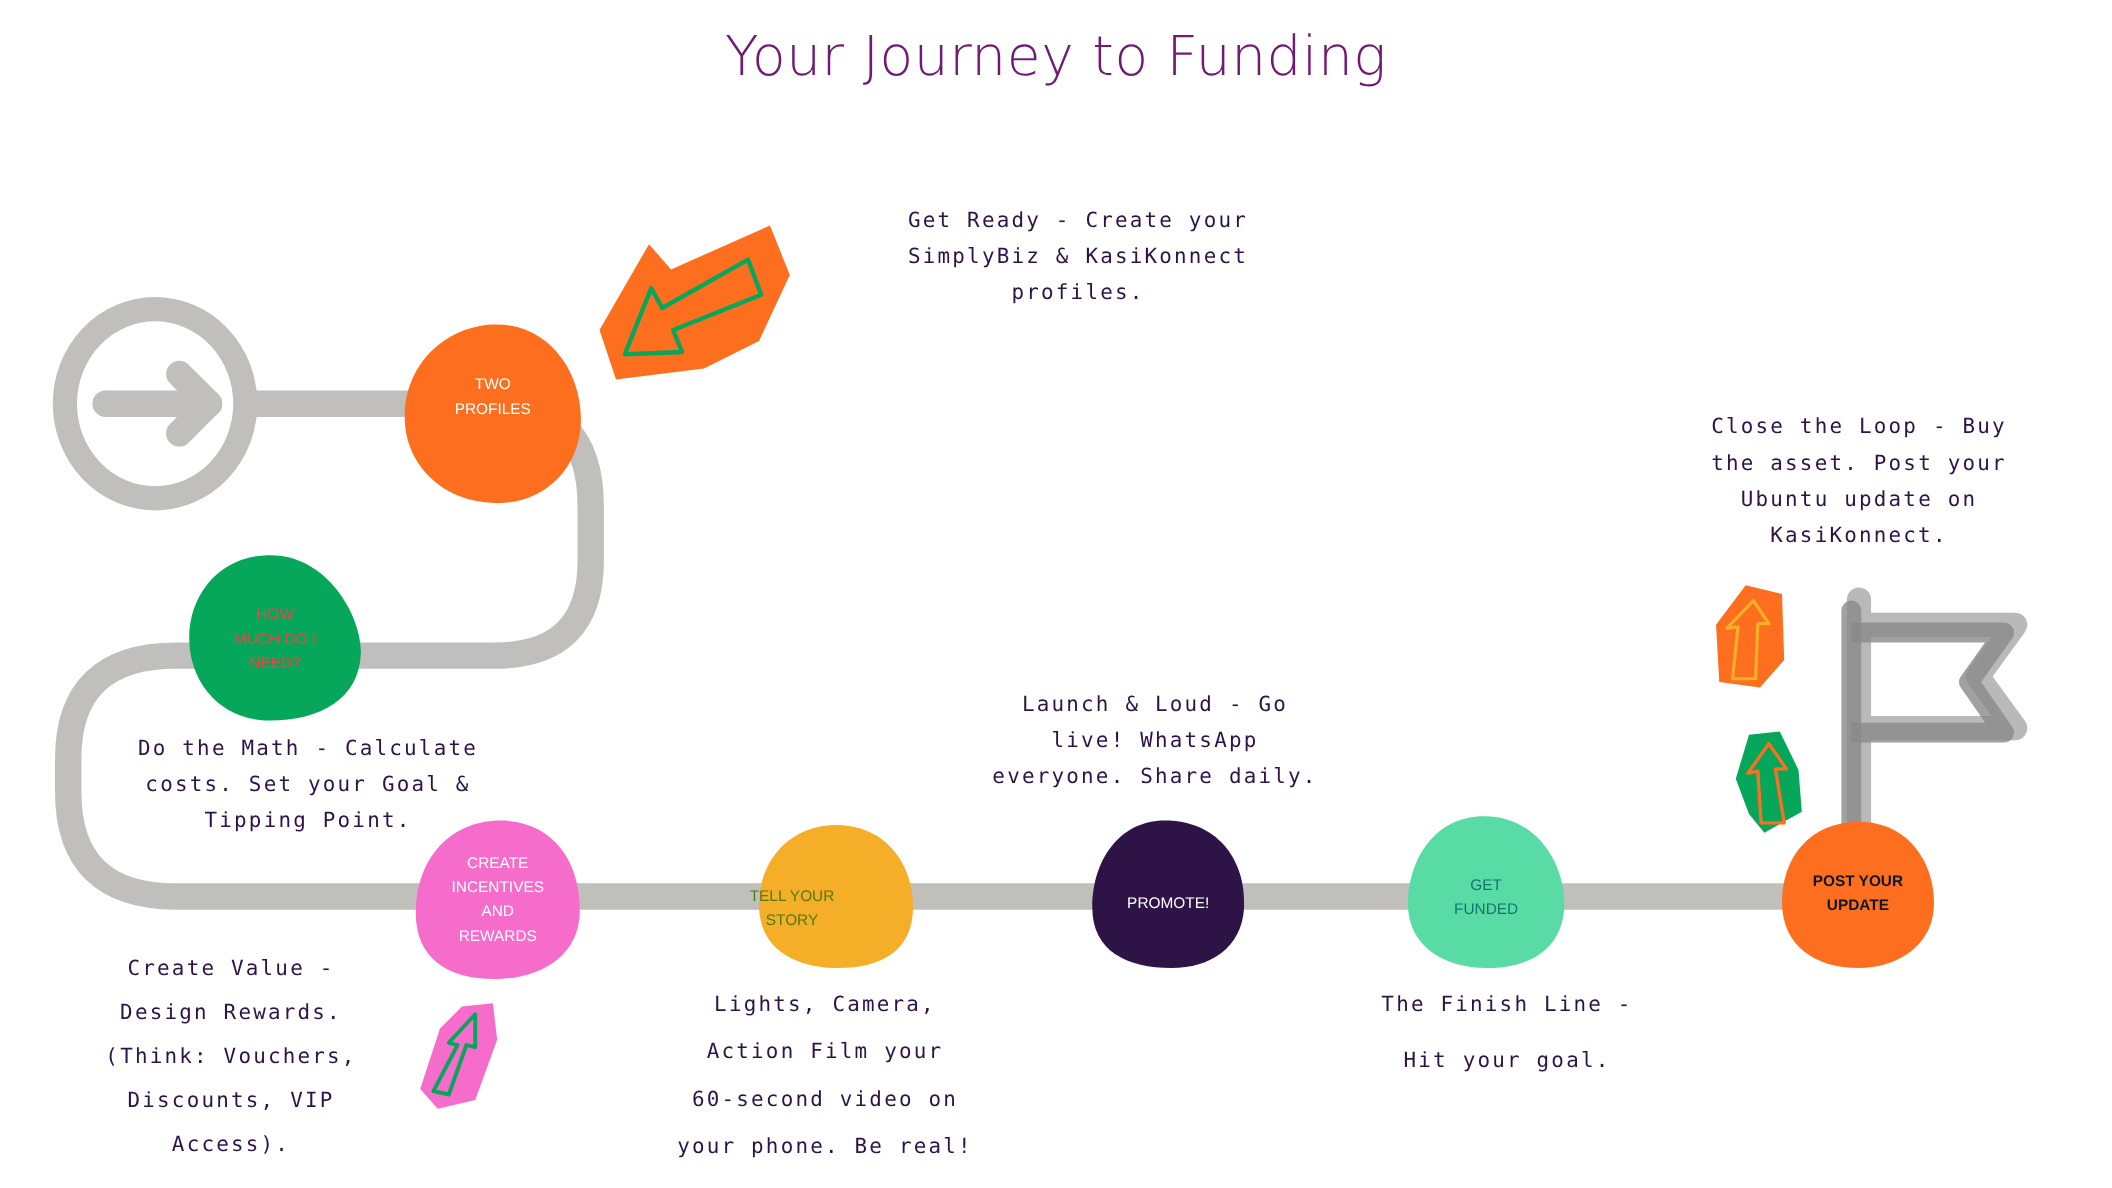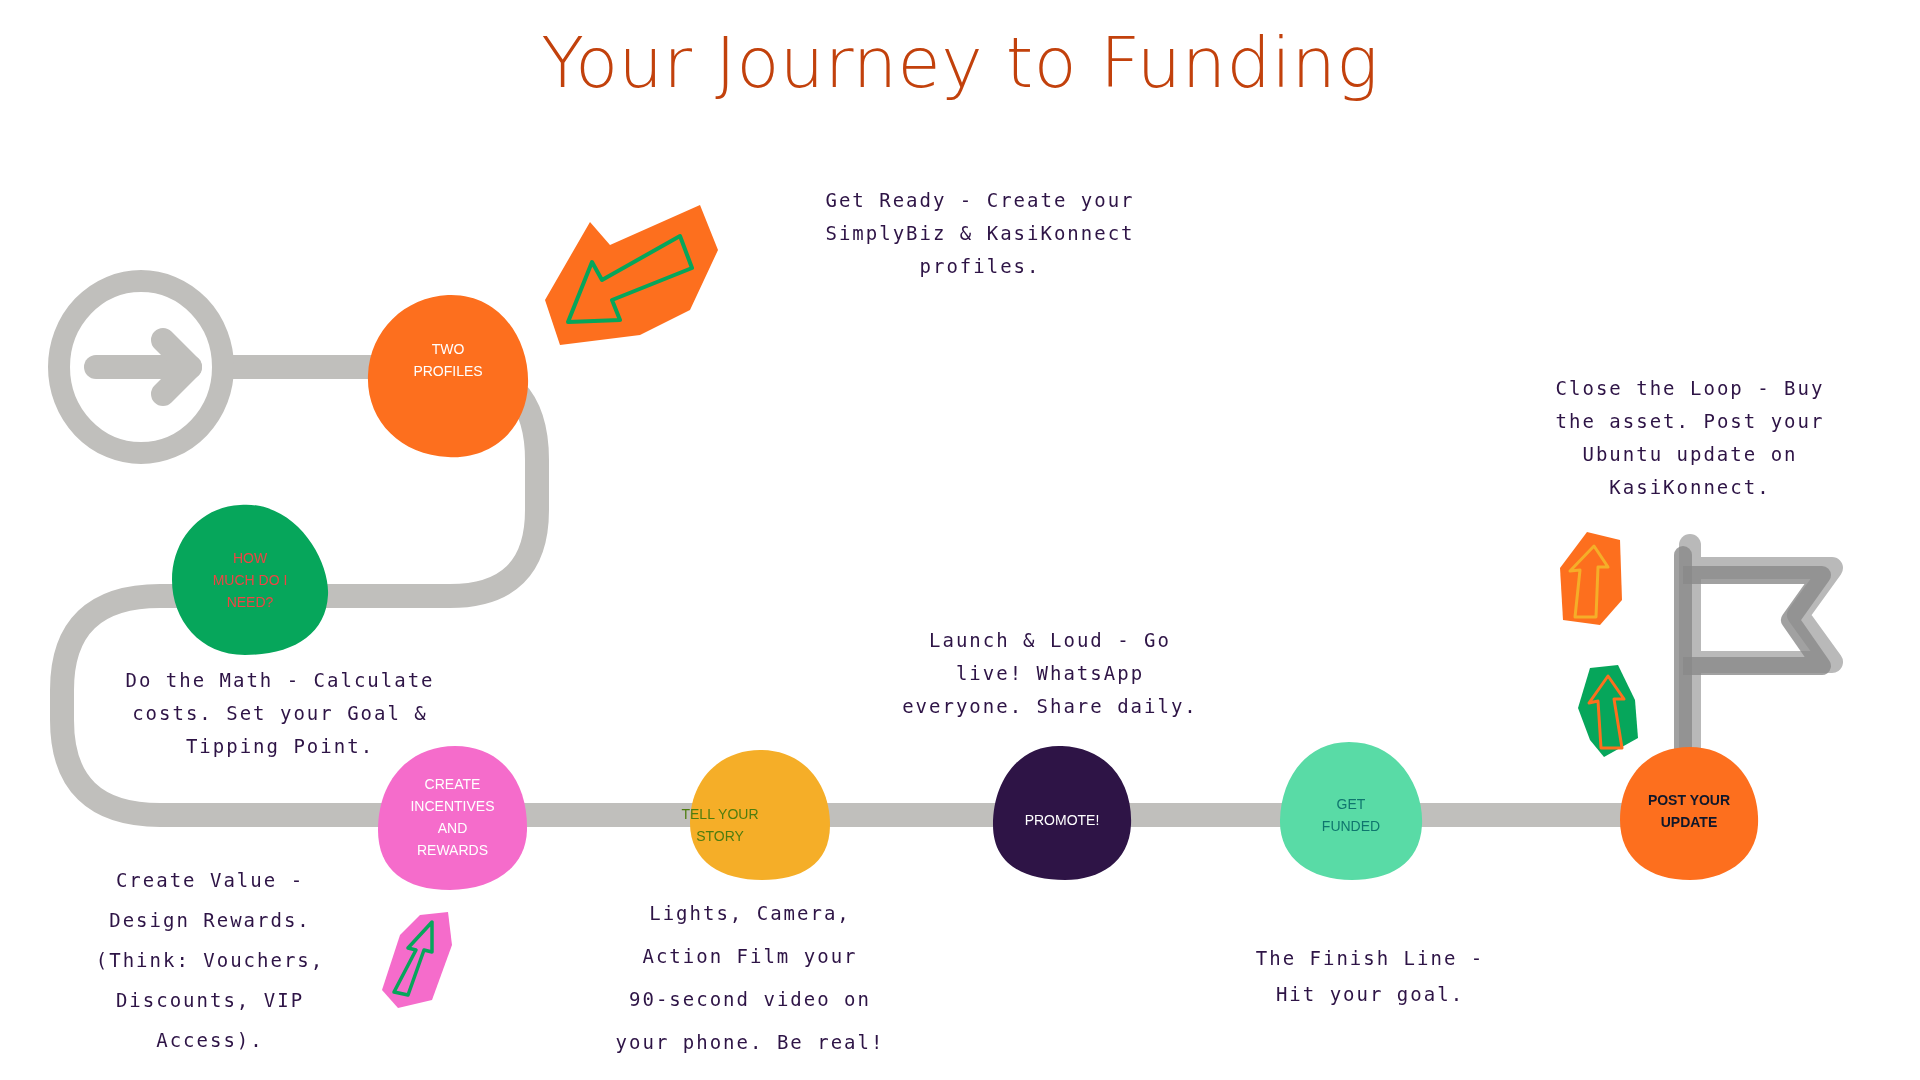--- a/index.html
+++ b/index.html
@@ -1,17 +1,17 @@
 <!DOCTYPE html>
 <html><head>
 <meta charset="utf-8">
 <style>
   html, body { margin:0; padding:0; background:#ffffff; }
   body { width:1920px; height:1080px; position:relative; overflow:hidden; font-family:"Liberation Sans", sans-serif; }
-  .title { position:absolute; left:0; top:22px; width:1920px; text-align:center; font-family:"DejaVu Sans", sans-serif; font-weight:300; font-size:70px; color:#c2410c; letter-spacing:0.5px; }
+  .title { position:absolute; left:0; top:22px; width:1920px; text-align:center; font-family:"DejaVu Sans", sans-serif; font-weight:300; font-size:50px; color:#701a75; letter-spacing:0.5px; }
   svg.canvas { position:absolute; left:0; top:0; }
   .node { position:absolute; display:flex; align-items:center; justify-content:center; text-align:center; font-family:"Liberation Sans", sans-serif; font-size:14px; line-height:22px; text-transform:uppercase; }
   .node span { display:block; white-space:pre-line; }
   .note { position:absolute; text-align:center; font-family:"DejaVu Sans Mono", monospace; font-size:19px; line-height:33px; color:#2e1446; letter-spacing:2px; white-space:pre-line; }
 </style>
 </head>
 <body>
 
 <div class="title">Your Journey to Funding</div>
 
@@ -95,23 +95,23 @@
 <div class="note" style="left:80px;top:664px;width:400px;">Do the Math - Calculate
 costs. Set your Goal &amp;
 Tipping Point.</div>
 <div class="note" style="left:60px;top:860px;width:300px;line-height:40px;">Create Value -
 Design Rewards.
 (Think: Vouchers,
 Discounts, VIP
 Access).</div>
 <div class="note" style="left:565px;top:892px;width:370px;line-height:43px;">Lights, Camera,
 Action Film your
-90-second video on
+60-second video on
 your phone. Be real!</div>
 <div class="note" style="left:860px;top:624px;width:380px;">Launch &amp; Loud - Go
 live! WhatsApp
 everyone. Share daily.</div>
-<div class="note" style="left:1200px;top:940px;width:340px;line-height:36px;">The Finish Line -
+<div class="note" style="left:1200px;top:888px;width:340px;line-height:51px;">The Finish Line -
 Hit your goal.</div>
 <div class="note" style="left:1500px;top:372px;width:380px;">Close the Loop - Buy
 the asset. Post your
 Ubuntu update on
 KasiKonnect.</div>
 
 </body></html>

